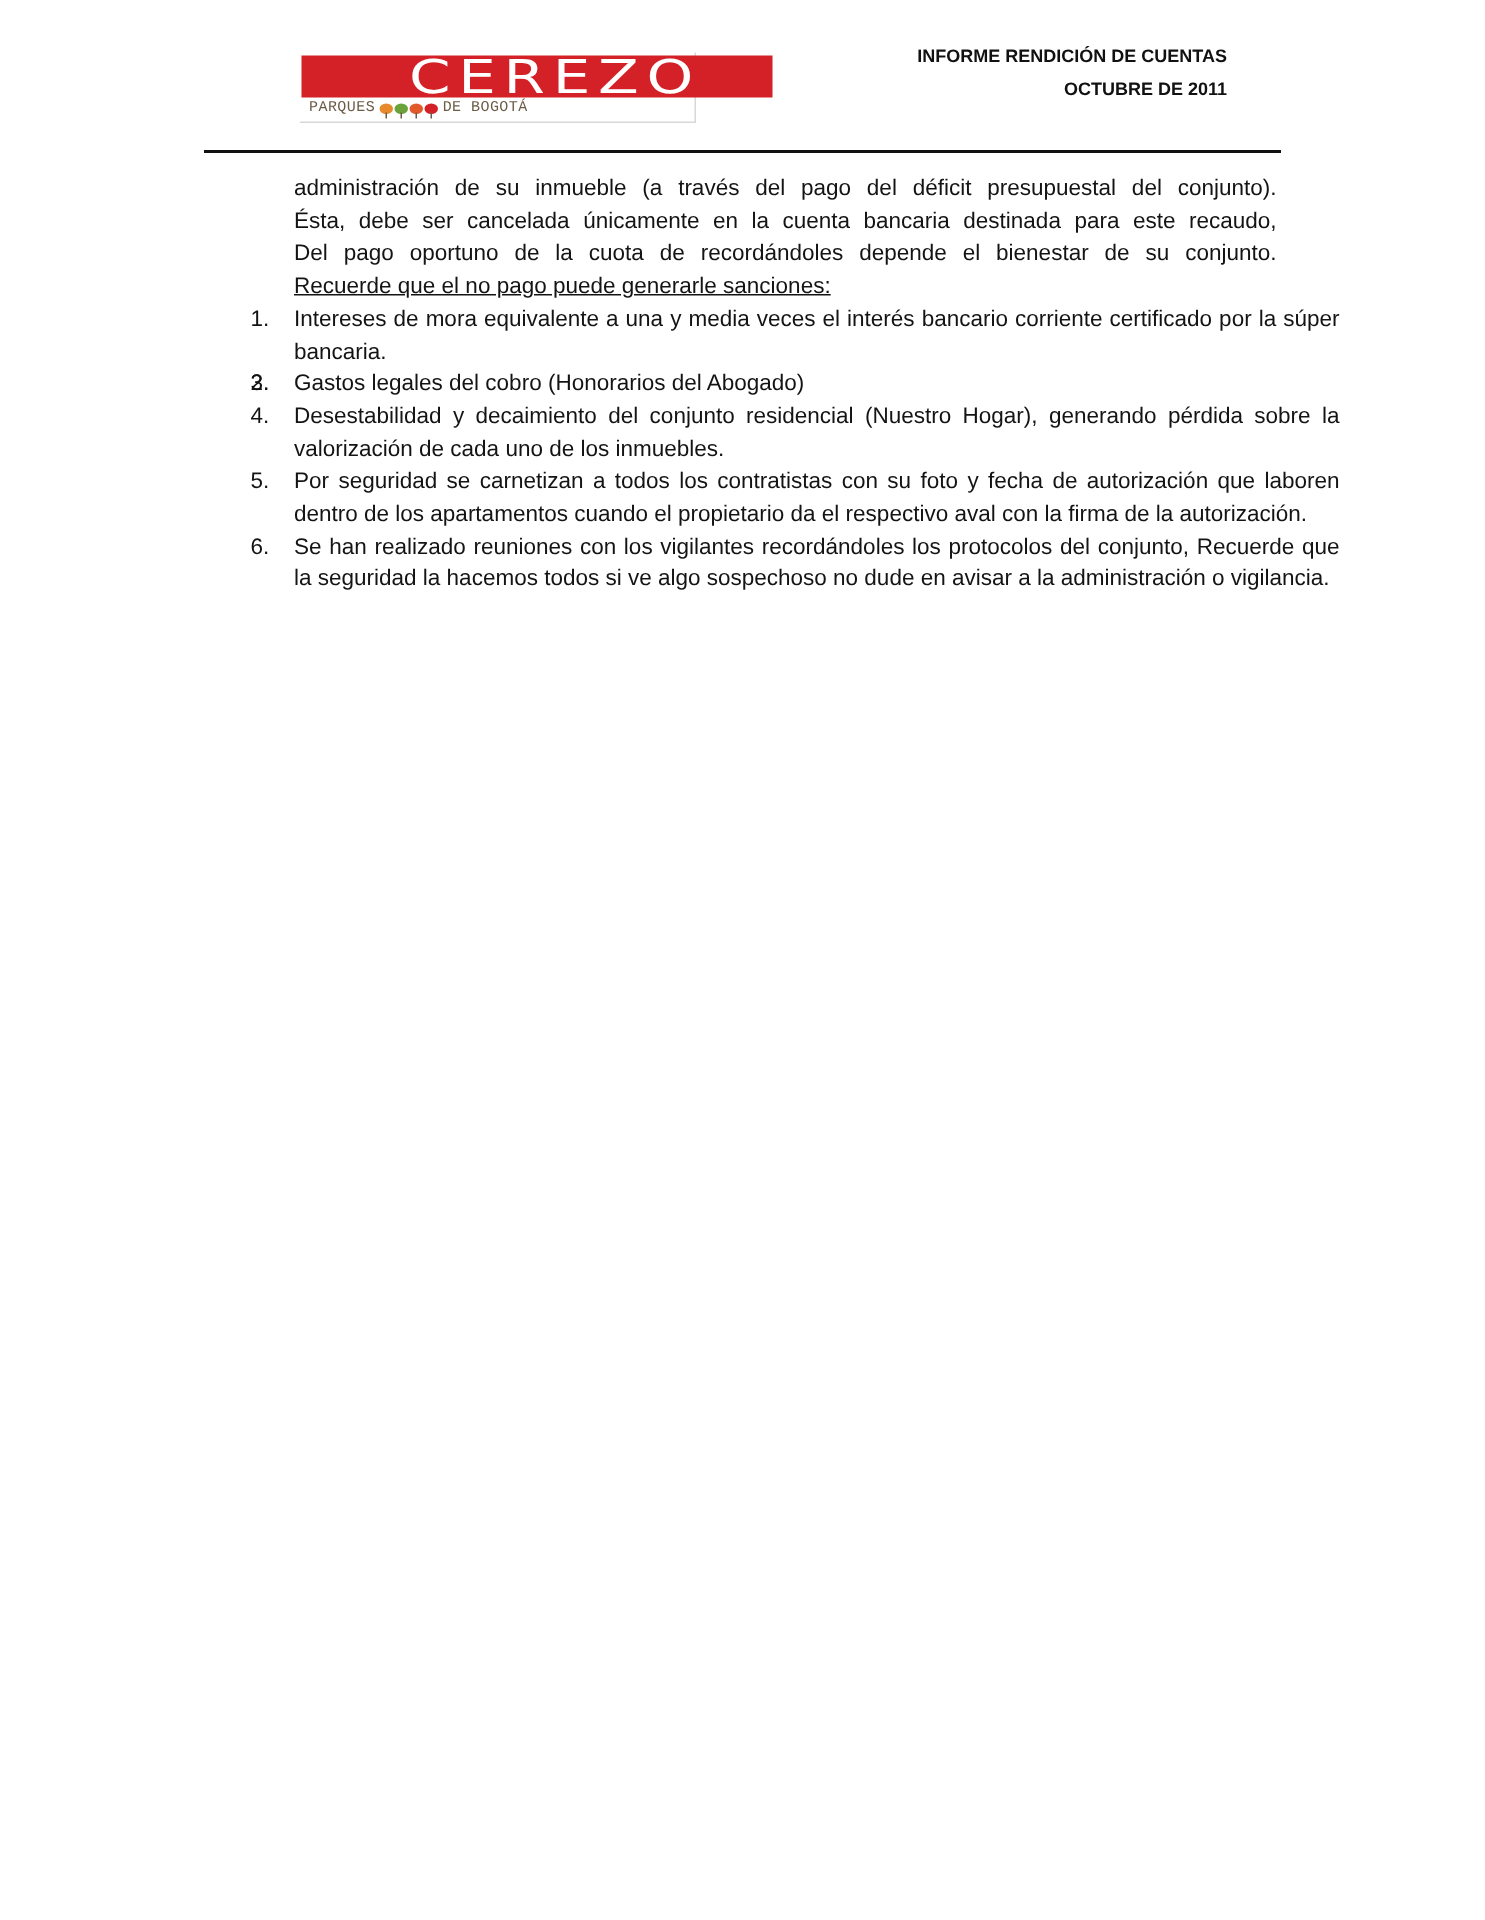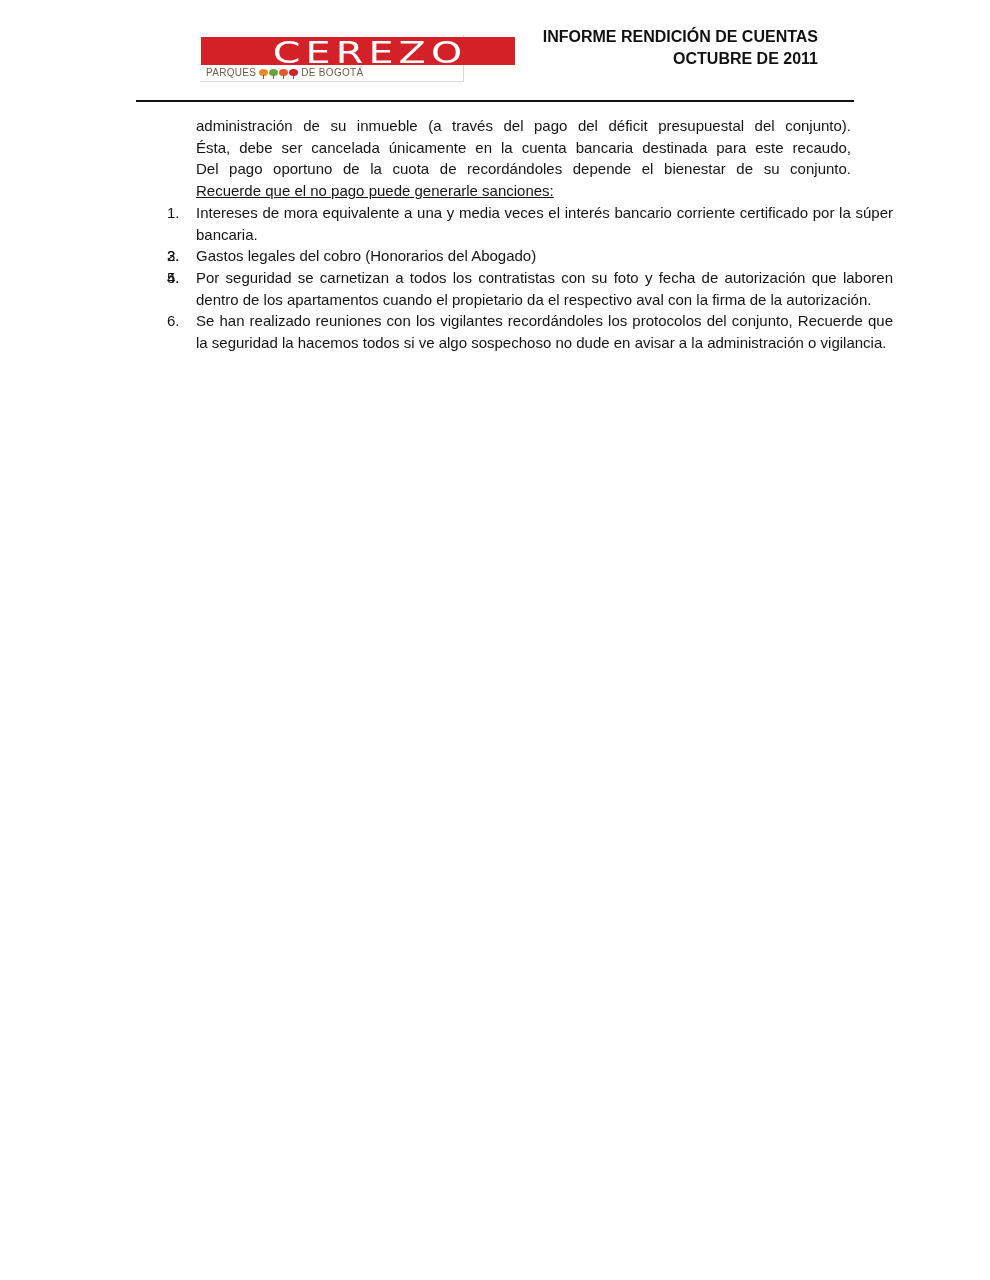--- a/index.html
+++ b/index.html
@@ -57,21 +57,21 @@
       margin-top: 1px;
     }
     .logo-sub {
       position: absolute;
       left: 6px;
       top: 31px;
       width: 252px;
       height: 13px;
       display: flex;
       align-items: center;
-      font-family: Liberation Sans, sans-serif;
+      font-family: Liberation Mono, monospace;
       font-size: 10px;
       color: #6b5b47;
       letter-spacing: 0.3px;
       white-space: nowrap;
     }
     .logo-trees {
       display: inline-flex;
       align-items: center;
       margin: 0 3px;
       gap: 1px;
@@ -91,21 +91,21 @@
       height: 4px;
       background: #6b5b47;
     }
     .header-title {
       position: absolute;
       right: 172px;
       top: 26px;
       text-align: right;
       font-family: "Liberation Sans", sans-serif;
       font-weight: bold;
-      font-size: 16px;
+      font-size: 12px;
       line-height: 22px;
       color: #111111;
     }
     .header-rule {
       position: absolute;
       left: 136px;
       top: 100px;
       width: 718px;
       height: 2px;
       background: #111111;
@@ -193,20 +193,21 @@
     </li>
     <li>
       <span class="num">2.</span>
     </li>
     <li>
       <span class="num">3.</span>
       <span>Gastos legales del cobro (Honorarios del Abogado)</span>
     </li>
     <li>
       <span class="num">4.</span>
+      <span>Desestabilidad y decaimiento del conjunto residencial (Nuestro Hogar), generando pérdida sobre la valorización de cada uno de los inmuebles.</span>
     </li>
     <li>
       <span class="num">5.</span>
       <span>Por seguridad se carnetizan a todos los contratistas con su foto y fecha de autorización que laboren dentro de los apartamentos cuando el propietario da el respectivo aval con la firma de la autorización.</span>
     </li>
     <li>
       <span class="num">6.</span>
       <span>Se han realizado reuniones con los vigilantes recordándoles los protocolos del conjunto, Recuerde que la seguridad la hacemos todos si ve algo sospechoso no dude en avisar a la administración o vigilancia.</span>
     </li>
   </ol>

